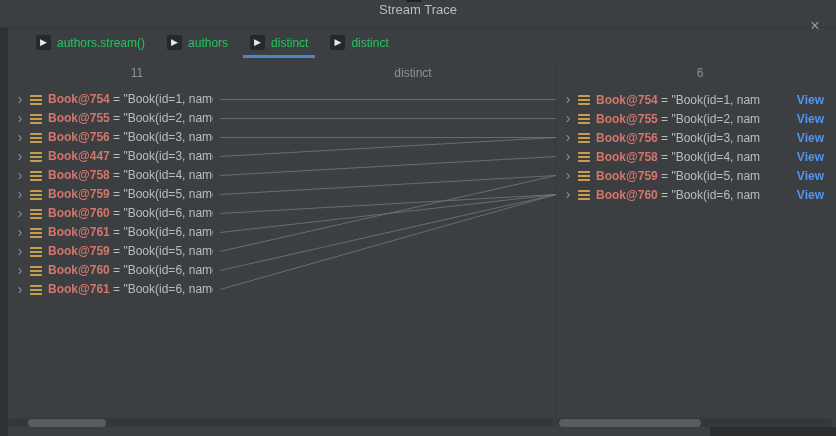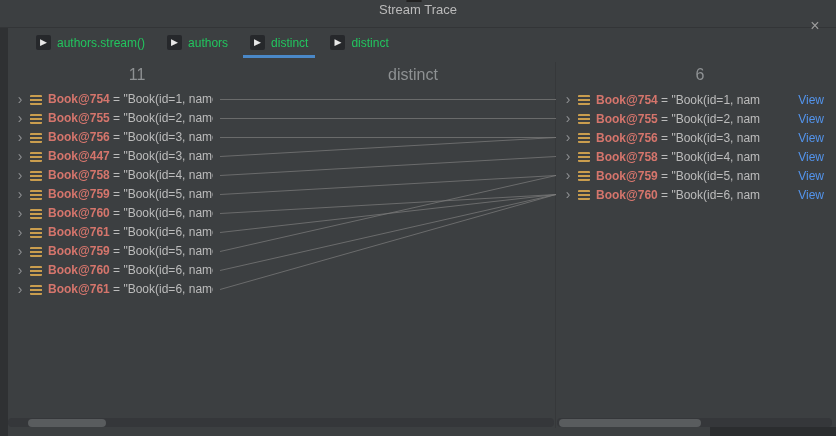--- a/index.html
+++ b/index.html
@@ -32,40 +32,40 @@
   .tab-icon {
     width:15px; height:15px; background:#26282b; color:#e8e8e8;
     font-size:9px; line-height:15px; text-align:center; border-radius:2px; flex:0 0 auto;
   }
   .tab-label { font-size:12px; color:#22c55e; white-space:nowrap; }
   .tab.selected::after {
     content:""; position:absolute; left:3px; right:3px; bottom:1px; height:3px;
     background:var(--tab-underline,#4a88c7);
   }
   
-  .hdr { position:absolute; top:66px; font-size:16px; color:#8e9193; transform:translateX(-50%); white-space:nowrap; }
+  .hdr { position:absolute; top:66px; font-size:12px; color:#8e9193; transform:translateX(-50%); white-space:nowrap; }
   .hdr-left { left:137px; }
   .hdr-mid { left:413px; }
   .hdr-right { left:700px; }
   
   .panel { position:absolute; top:90px; }
   .panel.left { left:8px; width:547px; }
   .panel.right { left:556px; width:276px; }
   .row { height:19px; display:flex; align-items:center; font-size:12px; white-space:nowrap; cursor:default; }
   .chev { color:#8f9193; font-size:14px; width:16px; text-align:center; line-height:17px; margin-left:4px; flex:0 0 auto; cursor:pointer; }
   .val-icon {
     width:12px; height:10px; margin:0 6px 0 2px; flex:0 0 auto; border-radius:1px;
     background:repeating-linear-gradient(to bottom, var(--value-icon,#c99d4e) 0 2px, rgba(0,0,0,0) 2px 4px);
   }
   .txt { overflow:hidden; white-space:nowrap; }
   .panel.left .txt { max-width:165px; }
   .panel.right .txt { flex:1 1 auto; }
   .ref { color:var(--reference,#d5756c);font-weight:bold; }
   .val { color:var(--value-text,#bcbcbc); }
-  .view-link { color:var(--link,#5394ec); margin:0 8px 0 4px; flex:0 0 auto; cursor:pointer; }
+  .view-link { color:var(--link,#5394ec); margin:0 8px 0 4px; flex:0 0 auto; cursor:pointer;font-weight:bold; }
   
   svg.lines { position:absolute; left:0; top:0; pointer-events:none; }
   svg.lines line { stroke:var(--line,#7a7a7a); stroke-width:1; opacity:0.75; }
   
   .edge-strip { position:absolute; left:0; top:28px; bottom:0; width:8px; background:#2f3133; }
   .divider { position:absolute; left:555px; top:62px; bottom:8px; width:1px; background:#36383a; }
   .scroll-track { position:absolute; height:9px; top:418px; background:#35373a; border-radius:4px; }
   .track-left { left:8px; width:546px; }
   .track-right { left:557px; width:275px; }
   .scroll-thumb { position:absolute; height:8px; border-radius:4px; background:#595c5e; cursor:pointer; }

